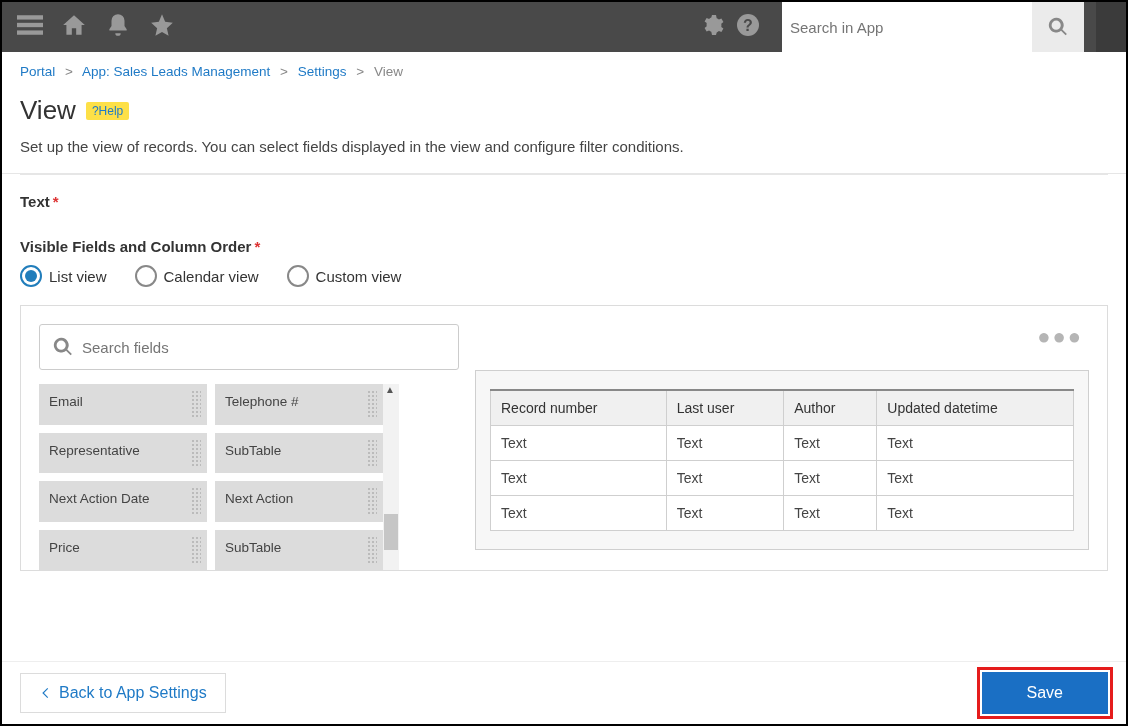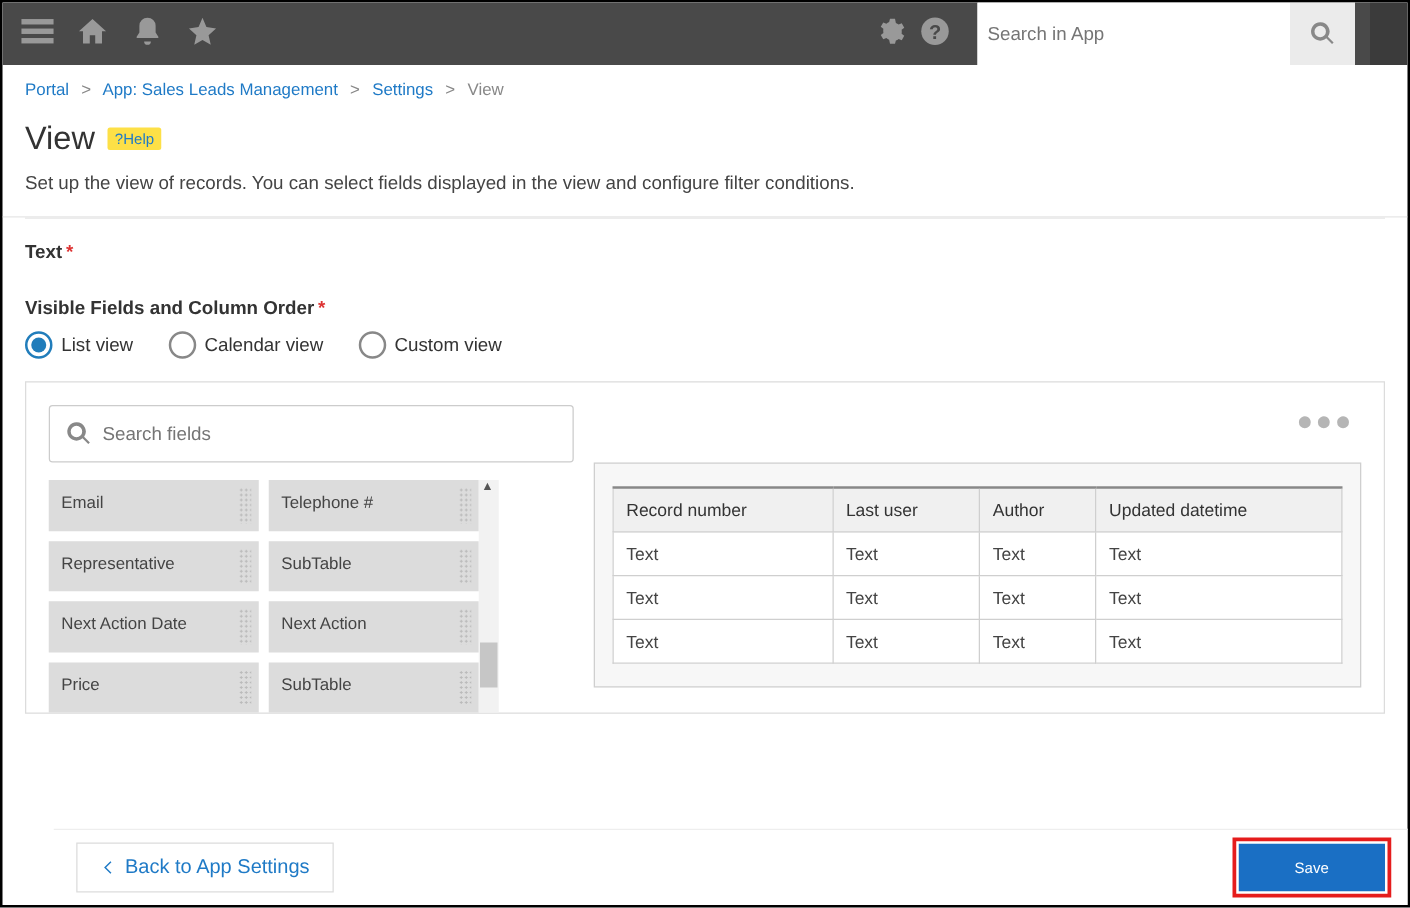--- a/index.html
+++ b/index.html
@@ -45,26 +45,26 @@
 .scroll-arrow{position:absolute;left:2px;font-size:10px;color:#555;}
 .scroll-arrow.up{top:0;}
 .scroll-thumb{position:absolute;left:1px;right:1px;top:130px;height:36px;background:#c6c6c6;}
 .left-row{display:flex;}
 .right-col{flex:1;padding-right:18px;}
 .dots{text-align:right;font-size:22px;color:#b5b5b5;letter-spacing:2px;margin-bottom:20px;padding-right:6px;}
 .table-wrap{border:1px solid #cfcfcf;background:#f7f7f7;padding:18px 14px;}
 .data-table{width:100%;border-collapse:collapse;background:#fff;}
 .data-table th{background:#f0f0f0;border:1px solid #cfcfcf;padding:9px 10px;font-size:14px;font-weight:normal;text-align:left;color:#333;border-top:2px solid #888;}
 .data-table td{border:1px solid #cfcfcf;padding:9px 10px;font-size:14px;color:#444;}
-.footer{position:absolute;bottom:2px;left:2px;right:2px;background:#fff;padding:10px 18px;display:flex;align-items:center;border-top:1px solid #eee;margin-left:41px;}
+.footer{position:absolute;bottom:2px;left:2px;right:2px;background:#fff;padding:10px 18px;display:flex;align-items:center;border-top:1px solid #eee;}
 .back-link{border:1px solid #dcdcdc;padding:10px 18px;color:#1f7ac6;font-size:16px;background:#fff;display:flex;align-items:center;gap:6px;cursor:pointer;}
 .back-link svg{stroke:#1f7ac6;width:14px;height:14px;fill:none;stroke-width:2;}
 .footer-spacer{flex:1;}
 .cancel-btn{border:1px solid #dcdcdc;background:#fff;color:#1f7ac6;padding:12px 30px;font-size:16px;cursor:pointer;margin-right:10px;}
-.save-btn{background:#1a6fc4;color:#fff;border:none;padding:12px 45px;font-size:12px;cursor:pointer;outline:3px solid #e51c1c;outline-offset:2px;}
+.save-btn{background:#1a6fc4;color:#fff;border:none;padding:12px 45px;font-size:16px;cursor:pointer;outline:3px solid #e51c1c;outline-offset:2px;}
 </style>
 </head>
 <body>
 
 <div class="topbar">
   <div class="topbar-icons">
     <span><svg viewBox="0 0 24 24">
           <rect y="3" width="24" height="4"></rect>
           <rect y="10" width="24" height="4"></rect>
           <rect y="17" width="24" height="4"></rect>

